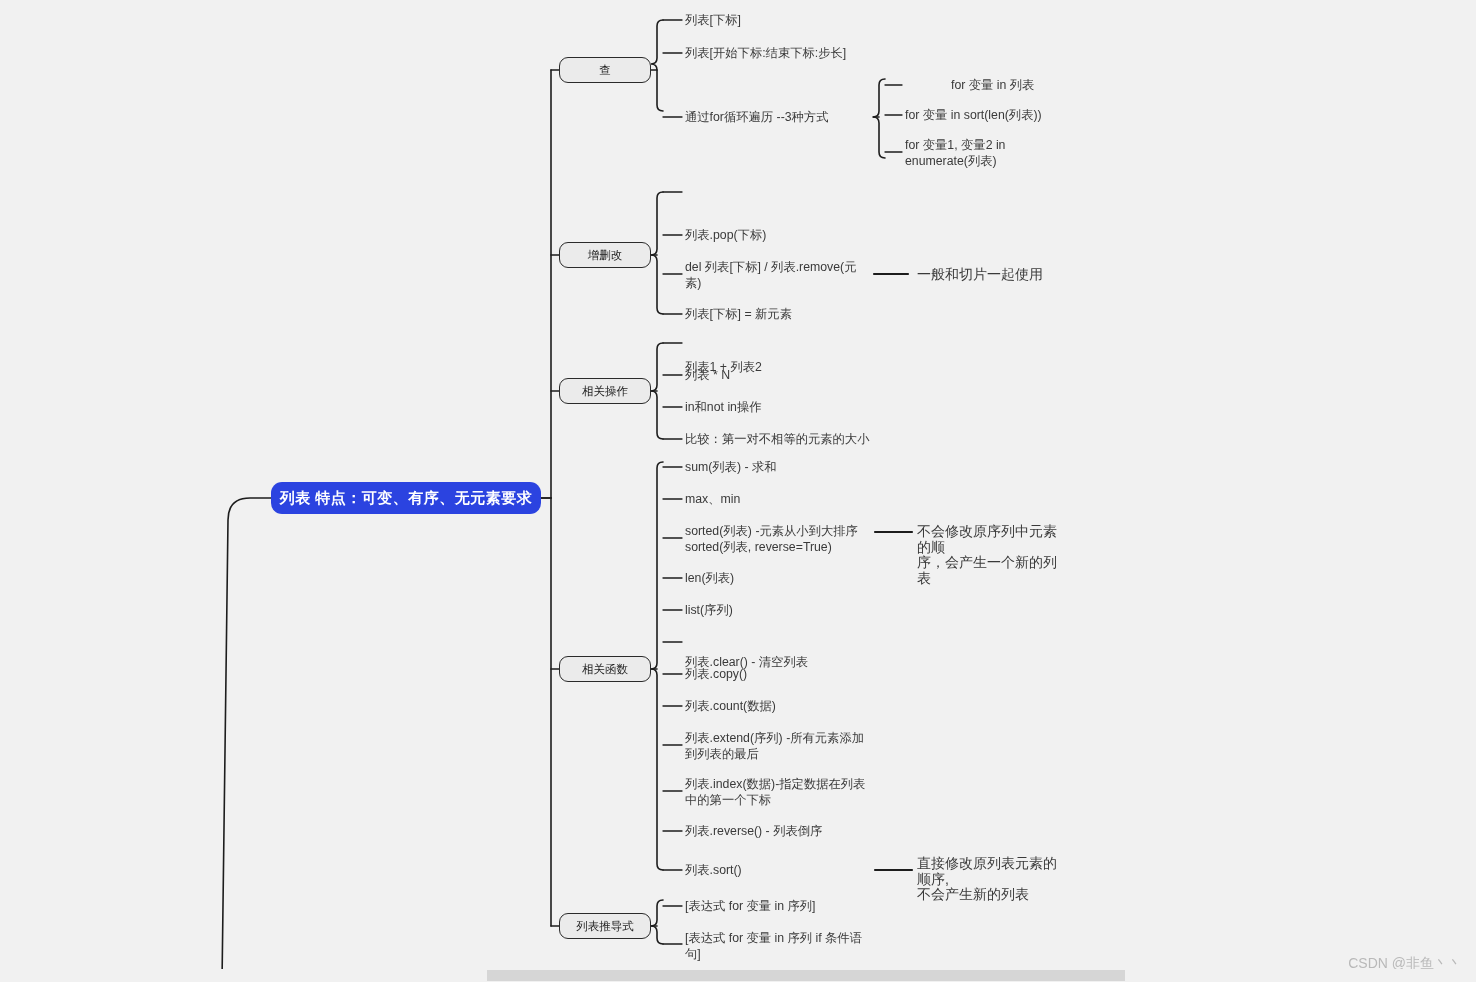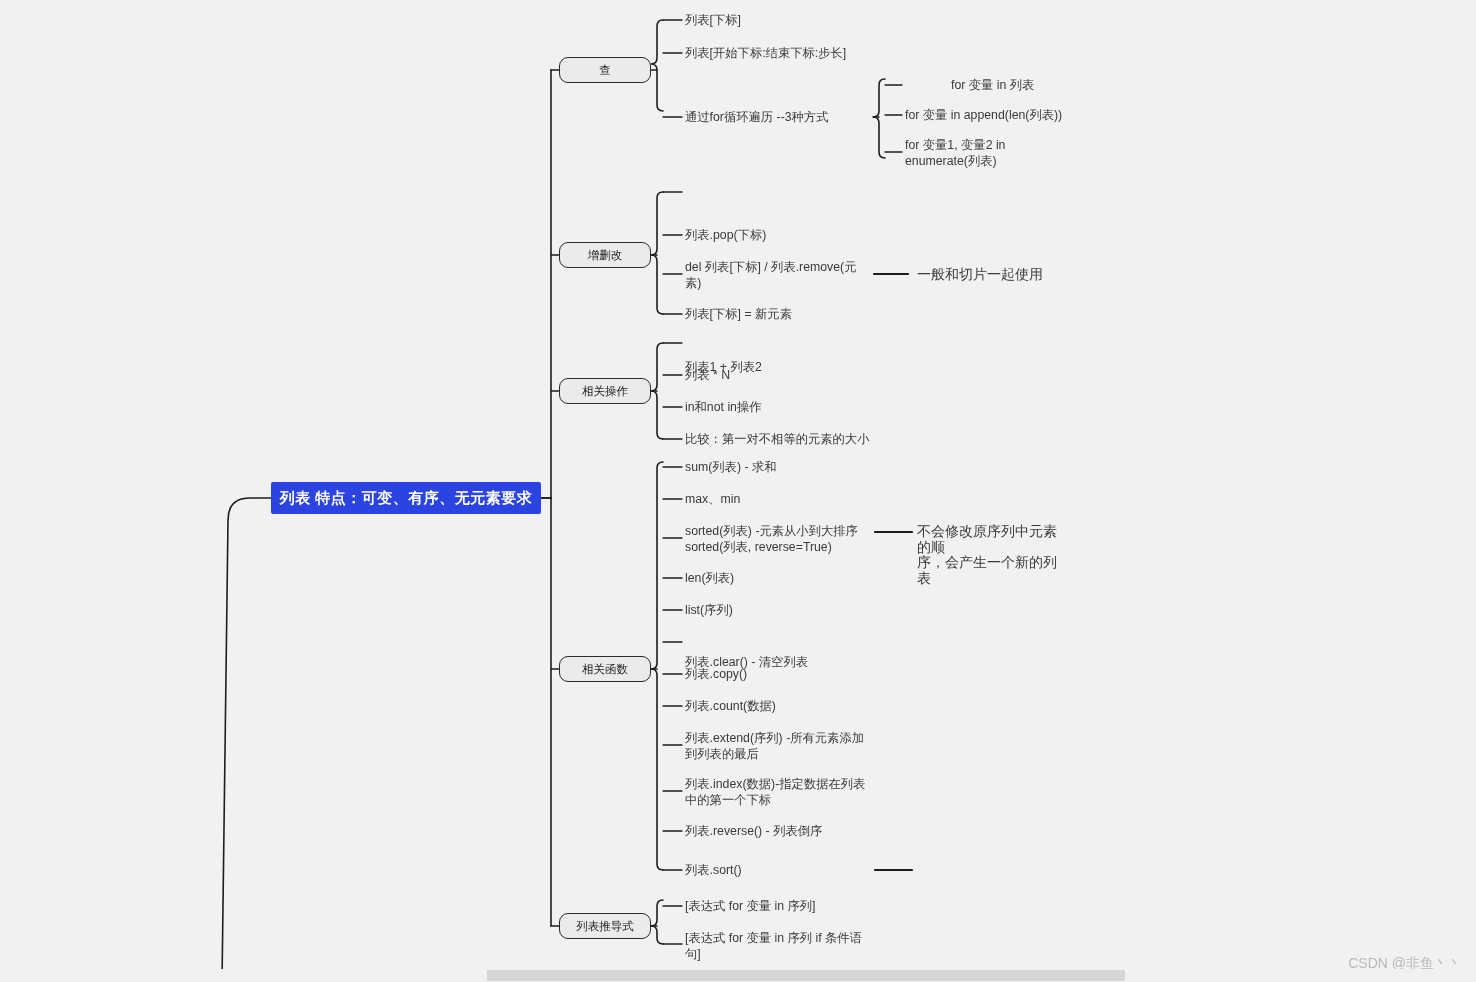--- a/index.html
+++ b/index.html
@@ -29,21 +29,21 @@
   }
 
   
   .root-node {
     position: absolute;
     left: 271px;
     top: 482px;
     width: 270px;
     height: 32px;
     background: #2B43E0;
-    border-radius: 2px;
+    border-radius: 11px;
     color: #ffffff;
     font-size: 15px;
     font-weight: bold;
     letter-spacing: 0.5px;
     display: flex;
     align-items: center;
     justify-content: center;
     box-sizing: border-box;
     z-index: 5;
   }
@@ -200,21 +200,21 @@
 
   <div class="branch-node" style="left:559px; top:656px; width:92px;">相关函数</div>
 
   <div class="branch-node" style="left:559px; top:913px; width:92px;">列表推导式</div>
 
   <div class="leaf" style="left:685px; top:13px;">列表[下标]</div>
   <div class="leaf" style="left:685px; top:46px;">列表[开始下标:结束下标:步长]</div>
   <div class="leaf" style="left:685px; top:110px;">通过for循环遍历 --3种方式</div>
 
   <div class="leaf" style="left:951px; top:78px;">for 变量 in 列表</div>
-  <div class="leaf" style="left:905px; top:108px;">for 变量 in append(len(列表))</div>
+  <div class="leaf" style="left:905px; top:108px;">for 变量 in sort(len(列表))</div>
   <div class="leaf" style="left:905px; top:138px;">for 变量1, 变量2 in
 enumerate(列表)</div>
 
   <div class="leaf" style="left:685px; top:228px;">列表.pop(下标)</div>
   <div class="leaf" style="left:685px; top:260px; width:182px;">del 列表[下标] / 列表.remove(元
 素)</div>
   <div class="leaf" style="left:685px; top:307px;">列表[下标] = 新元素</div>
 
   <div class="note" style="left:917px; top:267px;">一般和切片一起使用</div>
 
@@ -234,20 +234,22 @@
   <div class="leaf" style="left:685px; top:699px;">列表.count(数据)</div>
   <div class="leaf" style="left:685px; top:731px; width:182px;">列表.extend(序列) -所有元素添加
 到列表的最后</div>
   <div class="leaf" style="left:685px; top:777px; width:182px;">列表.index(数据)-指定数据在列表
 中的第一个下标</div>
   <div class="leaf" style="left:685px; top:824px;">列表.reverse() -  列表倒序</div>
   <div class="leaf" style="left:685px; top:863px;">列表.sort()</div>
 
   <div class="note" style="left:917px; top:524px; width:150px;">不会修改原序列中元素的顺
 序，会产生一个新的列表</div>
+  <div class="note" style="left:917px; top:856px; width:150px;">直接修改原列表元素的顺序,
+不会产生新的列表</div>
 
   <div class="leaf" style="left:685px; top:899px;">[表达式 for 变量 in 序列]</div>
   <div class="leaf" style="left:685px; top:931px; width:182px;">[表达式 for 变量 in 序列 if 条件语
 句]</div>
 
   <div class="watermark">CSDN @非鱼丶丶</div>
 
   <div class="scroll-track">
     <div class="scroll-thumb"></div>
   </div>

